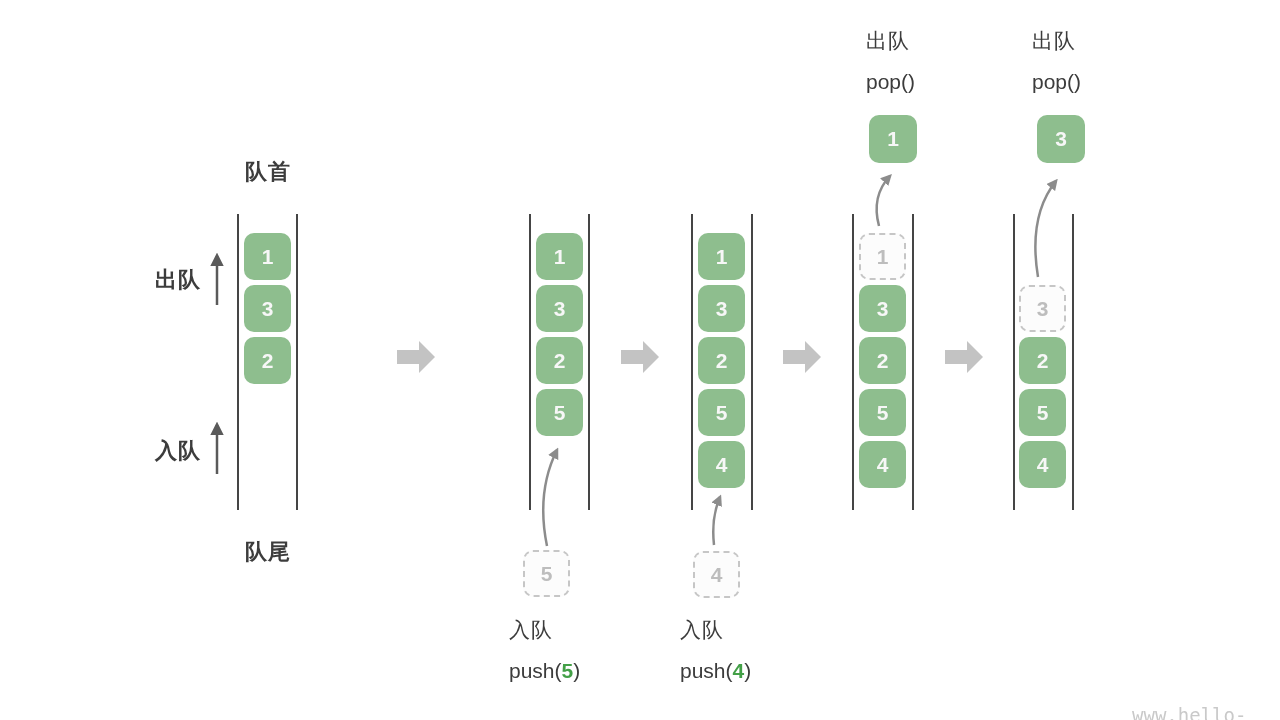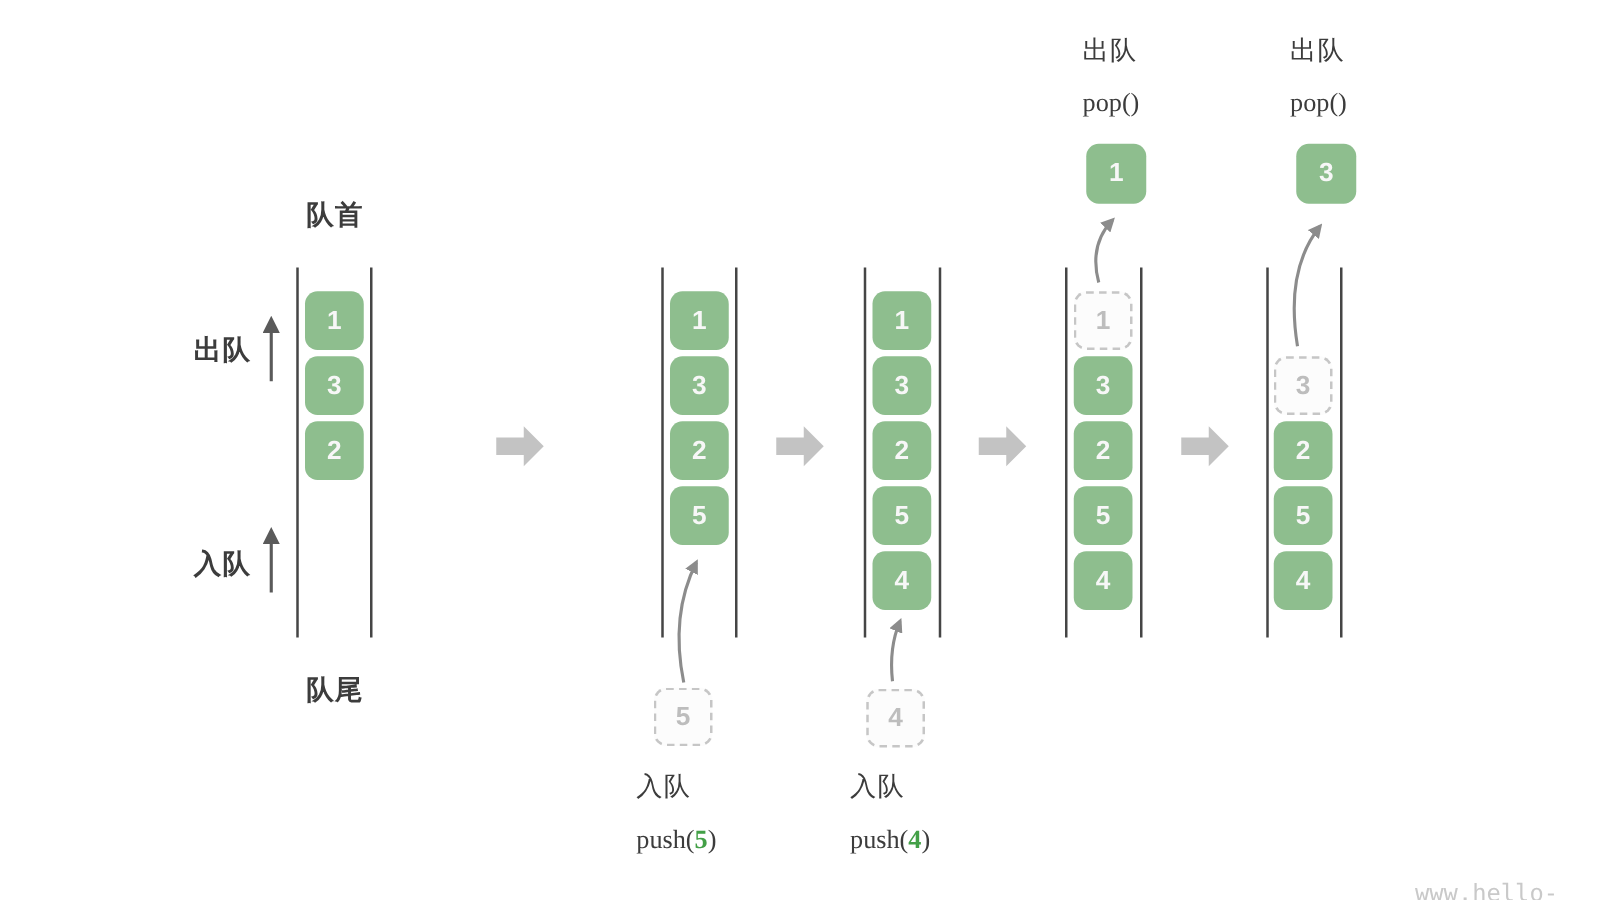--- a/index.html
+++ b/index.html
@@ -51,21 +51,21 @@
     white-space: nowrap;
   }
   .op-zh {
     font-size: 21px;
     color: var(--ink);
     line-height: 26px;
     letter-spacing: 1px;
     margin-bottom: 15px;
   }
   .op-code {
-    font-family: Liberation Serif, serif;
+    font-family: Liberation Sans, sans-serif;
     font-size: 21px;
     color: var(--ink);
     line-height: 26px;
   }
   .op-arg {
     color: var(--green-text);
     font-weight: 700;
   }
   
   .rail {

